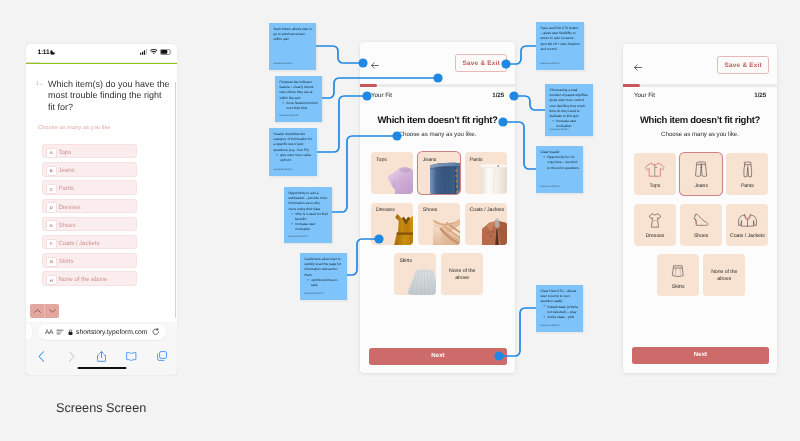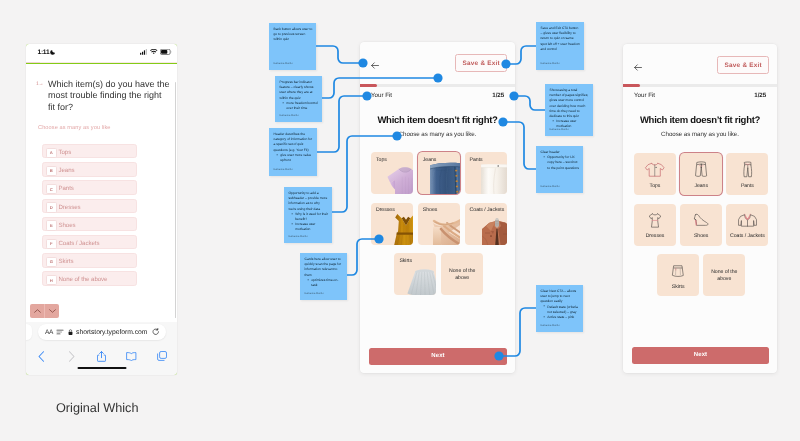--- a/index.html
+++ b/index.html
@@ -696,15 +696,15 @@
       <circle cx="367" cy="96" r="4.6"></circle>
       <circle cx="397" cy="136" r="4.6"></circle>
       <circle cx="379" cy="239" r="4.6"></circle>
       <circle cx="506" cy="64" r="4.6"></circle>
       <circle cx="514" cy="96" r="4.6"></circle>
       <circle cx="503" cy="122" r="4.6"></circle>
       <circle cx="499" cy="356" r="4.6"></circle>
     </g>
   </svg>
 
-  <div class="caption" style="left:56px;top:401px;">Original Which</div>
+  <div class="caption" style="left:56px;top:401px;">Screens Screen</div>
 
 </div>
 
 </body></html>

